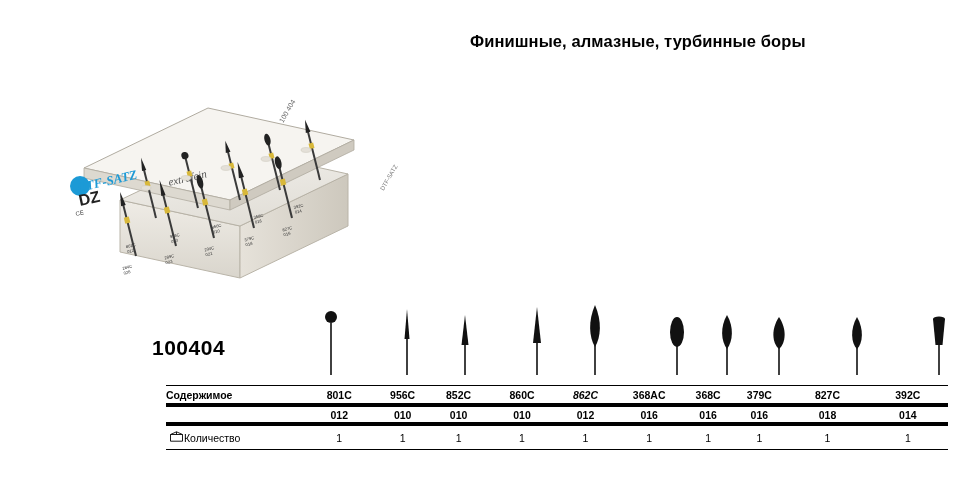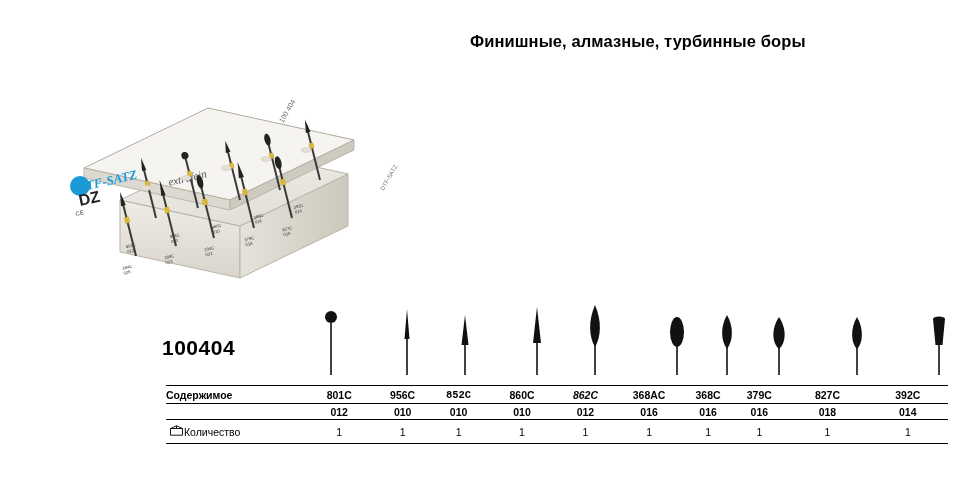--- a/index.html
+++ b/index.html
@@ -34,21 +34,21 @@
     position: absolute;
     left: 18px;
     top: 60px;
     width: 420px;
     height: 220px;
   }
 
   
   #catalog-number {
     position: absolute;
-    left: 162px;
+    left: 152px;
     top: 336px;
     font-size: 21px;
     font-weight: bold;
     letter-spacing: 0.5px;
   }
 
   
   #bur-row {
     position: absolute;
     left: 270px;
@@ -72,21 +72,21 @@
     width: 782px;
     border-collapse: collapse;
     font-size: 10.5px;
   }
   #spec-table td {
     padding: 0;
     vertical-align: middle;
   }
   .rule-top    { border-top: 1.5px solid #000; }
   .rule-bottom { border-bottom: 1.5px solid #000; }
-  .rule-thin   { border-bottom: 1px solid #000000; }
+  .rule-thin   { border-bottom: 4px solid #000000; }
 
   tr.row-head td { height: 17px; font-weight: bold; font-size: 10.5px; }
   tr.row-314 td  { height: 15px; font-weight: bold; font-size: 10.5px; }
   tr.row-iso td  { height: 15px; font-weight: bold; font-size: 10.5px; }
   tr.row-qty td  { height: 23px; font-size: 10.5px; }
 
   td.label-col {
     width: 142px;
     text-align: left;
     padding-left: 4px;
@@ -98,21 +98,21 @@
     display: flex;
     align-items: center;
     gap: 1px;
     padding-left: 4px;
   }
   .box-icon { flex: 0 0 auto; }
 
   
   .c0 { width: 74px; }
   .c1 { width: 58px; }
-  .c2 { width: 58px; font-family: Liberation Mono, monospace; }
+  .c2 { width: 58px; }
   .c3 { width: 74px; }
   .c4 { width: 58px; font-style: italic; }
   .c5 { width: 74px; }
   .c6 { width: 48px; }
   .c7 { width: 58px; }
   .c8 { width: 84px; }
   .c9 { width: 84px; }
 </style>
 </head>
 <body>

